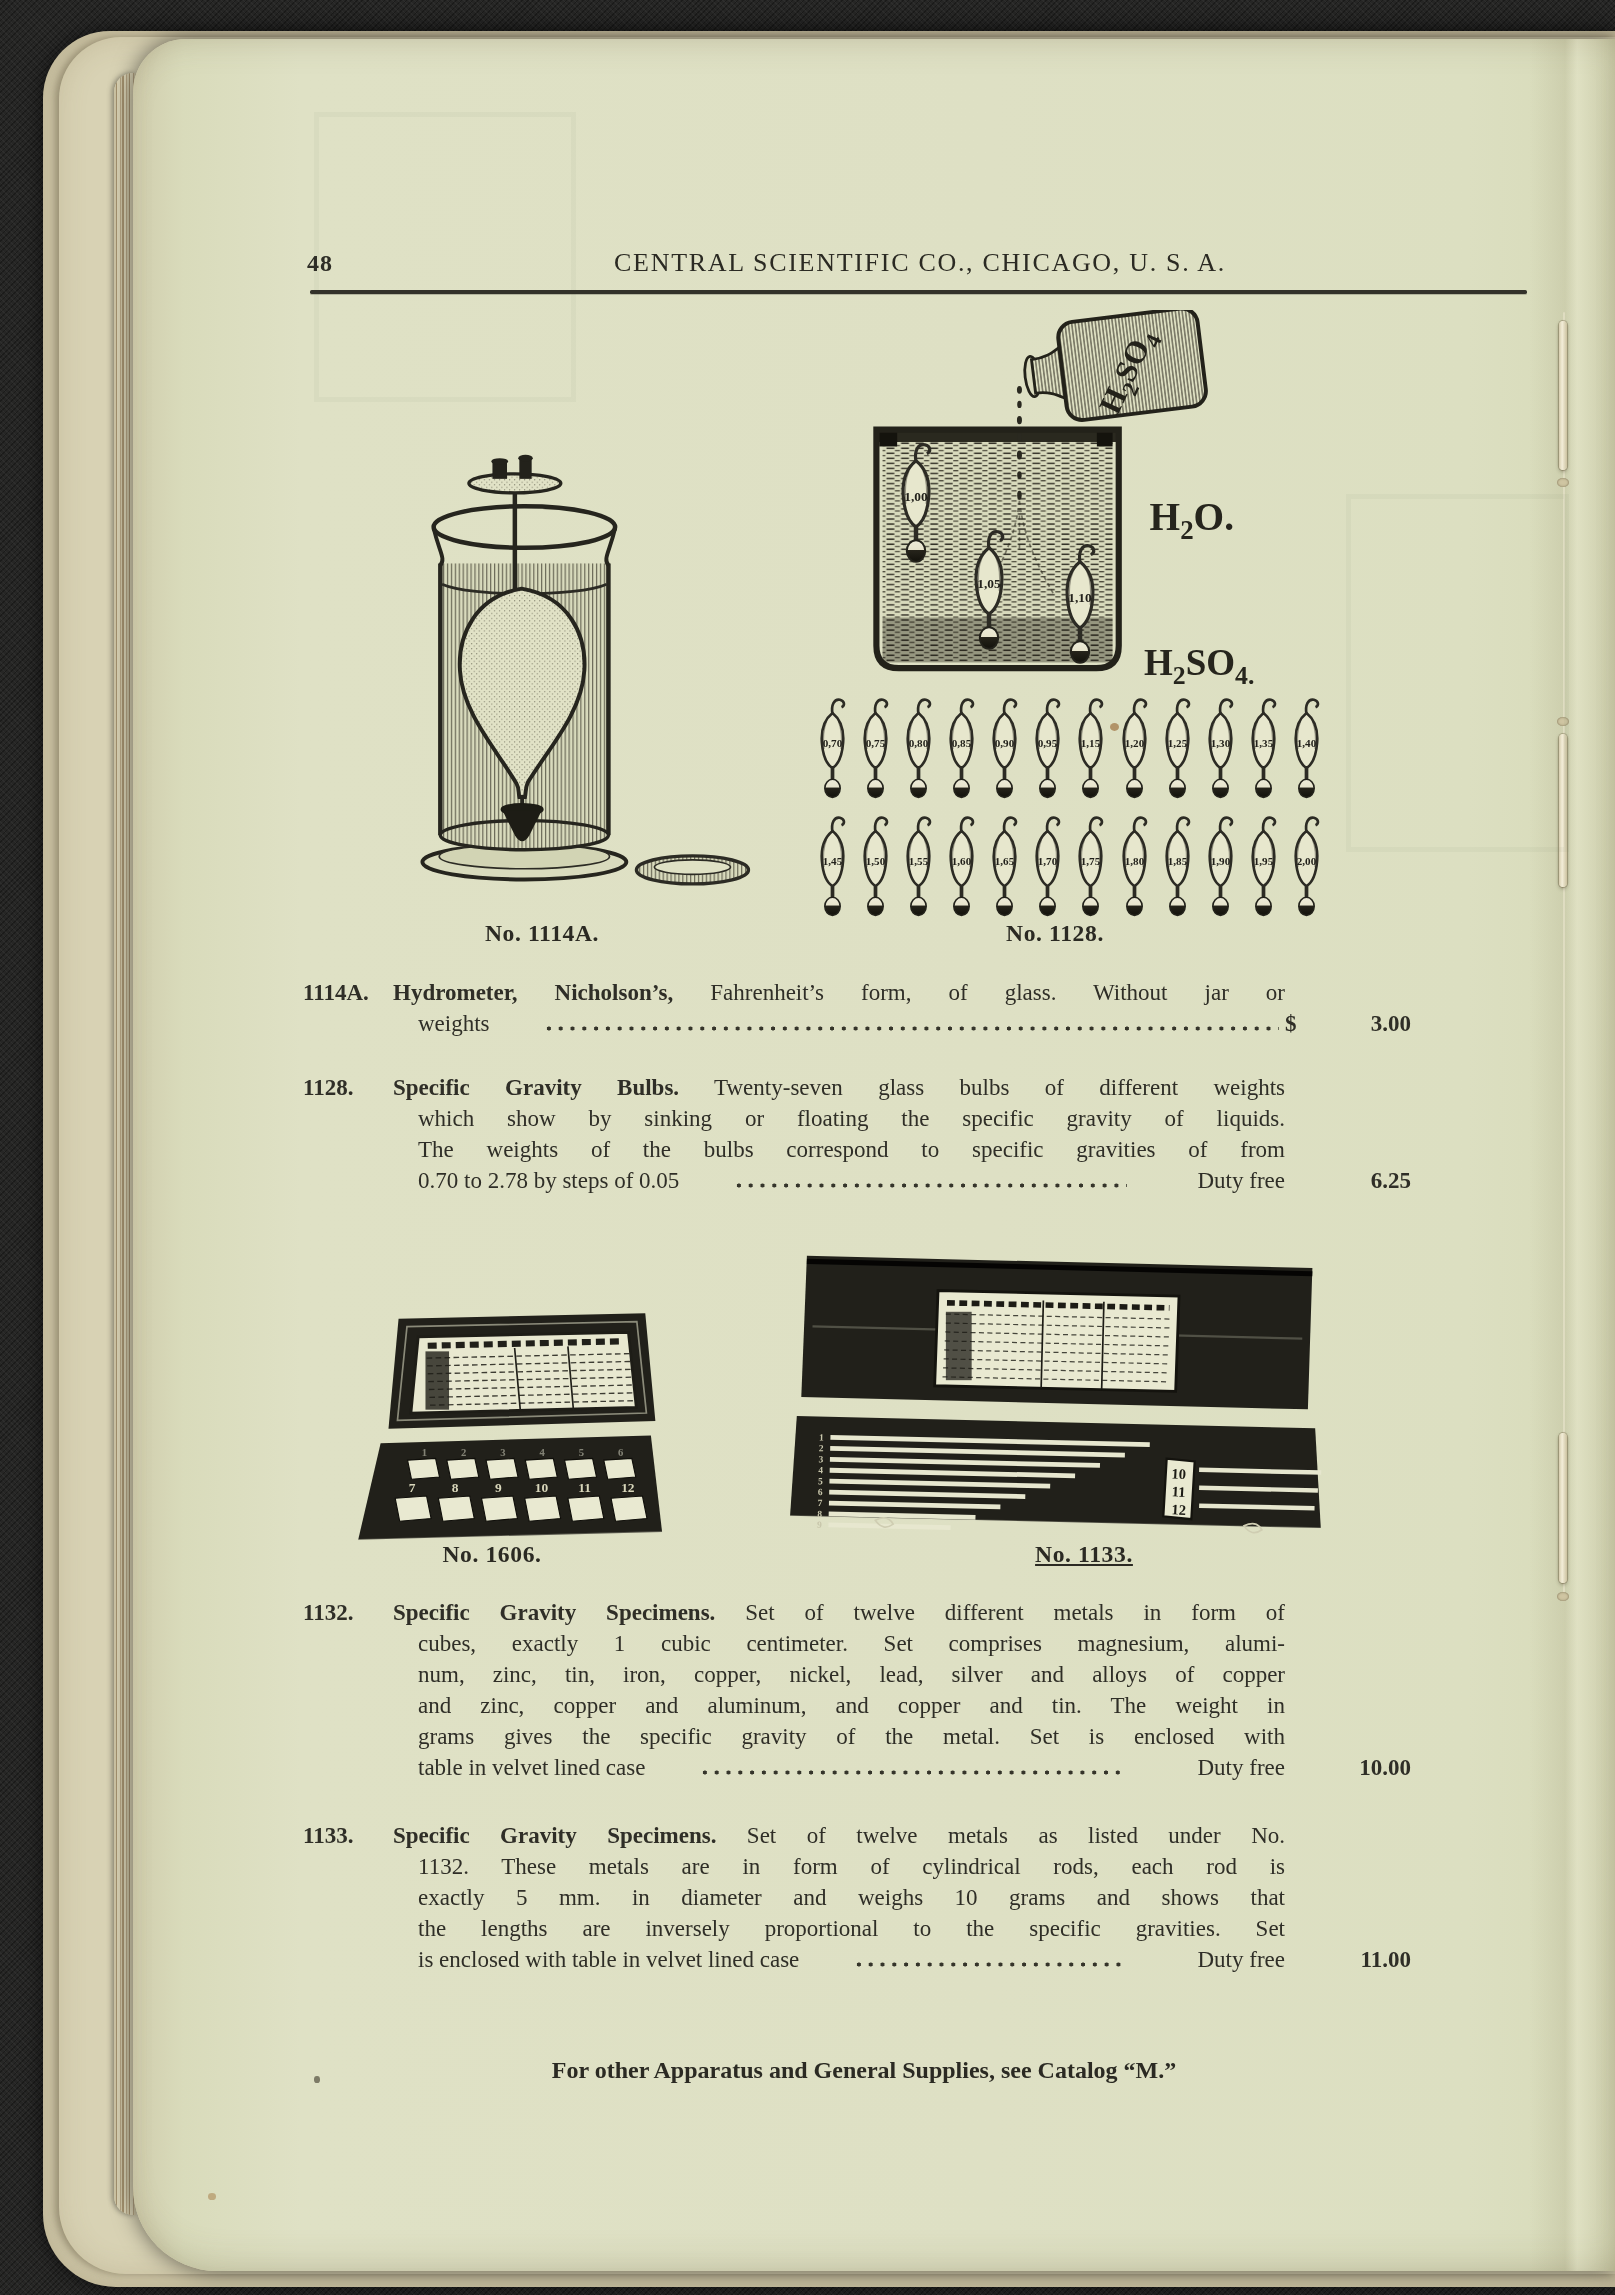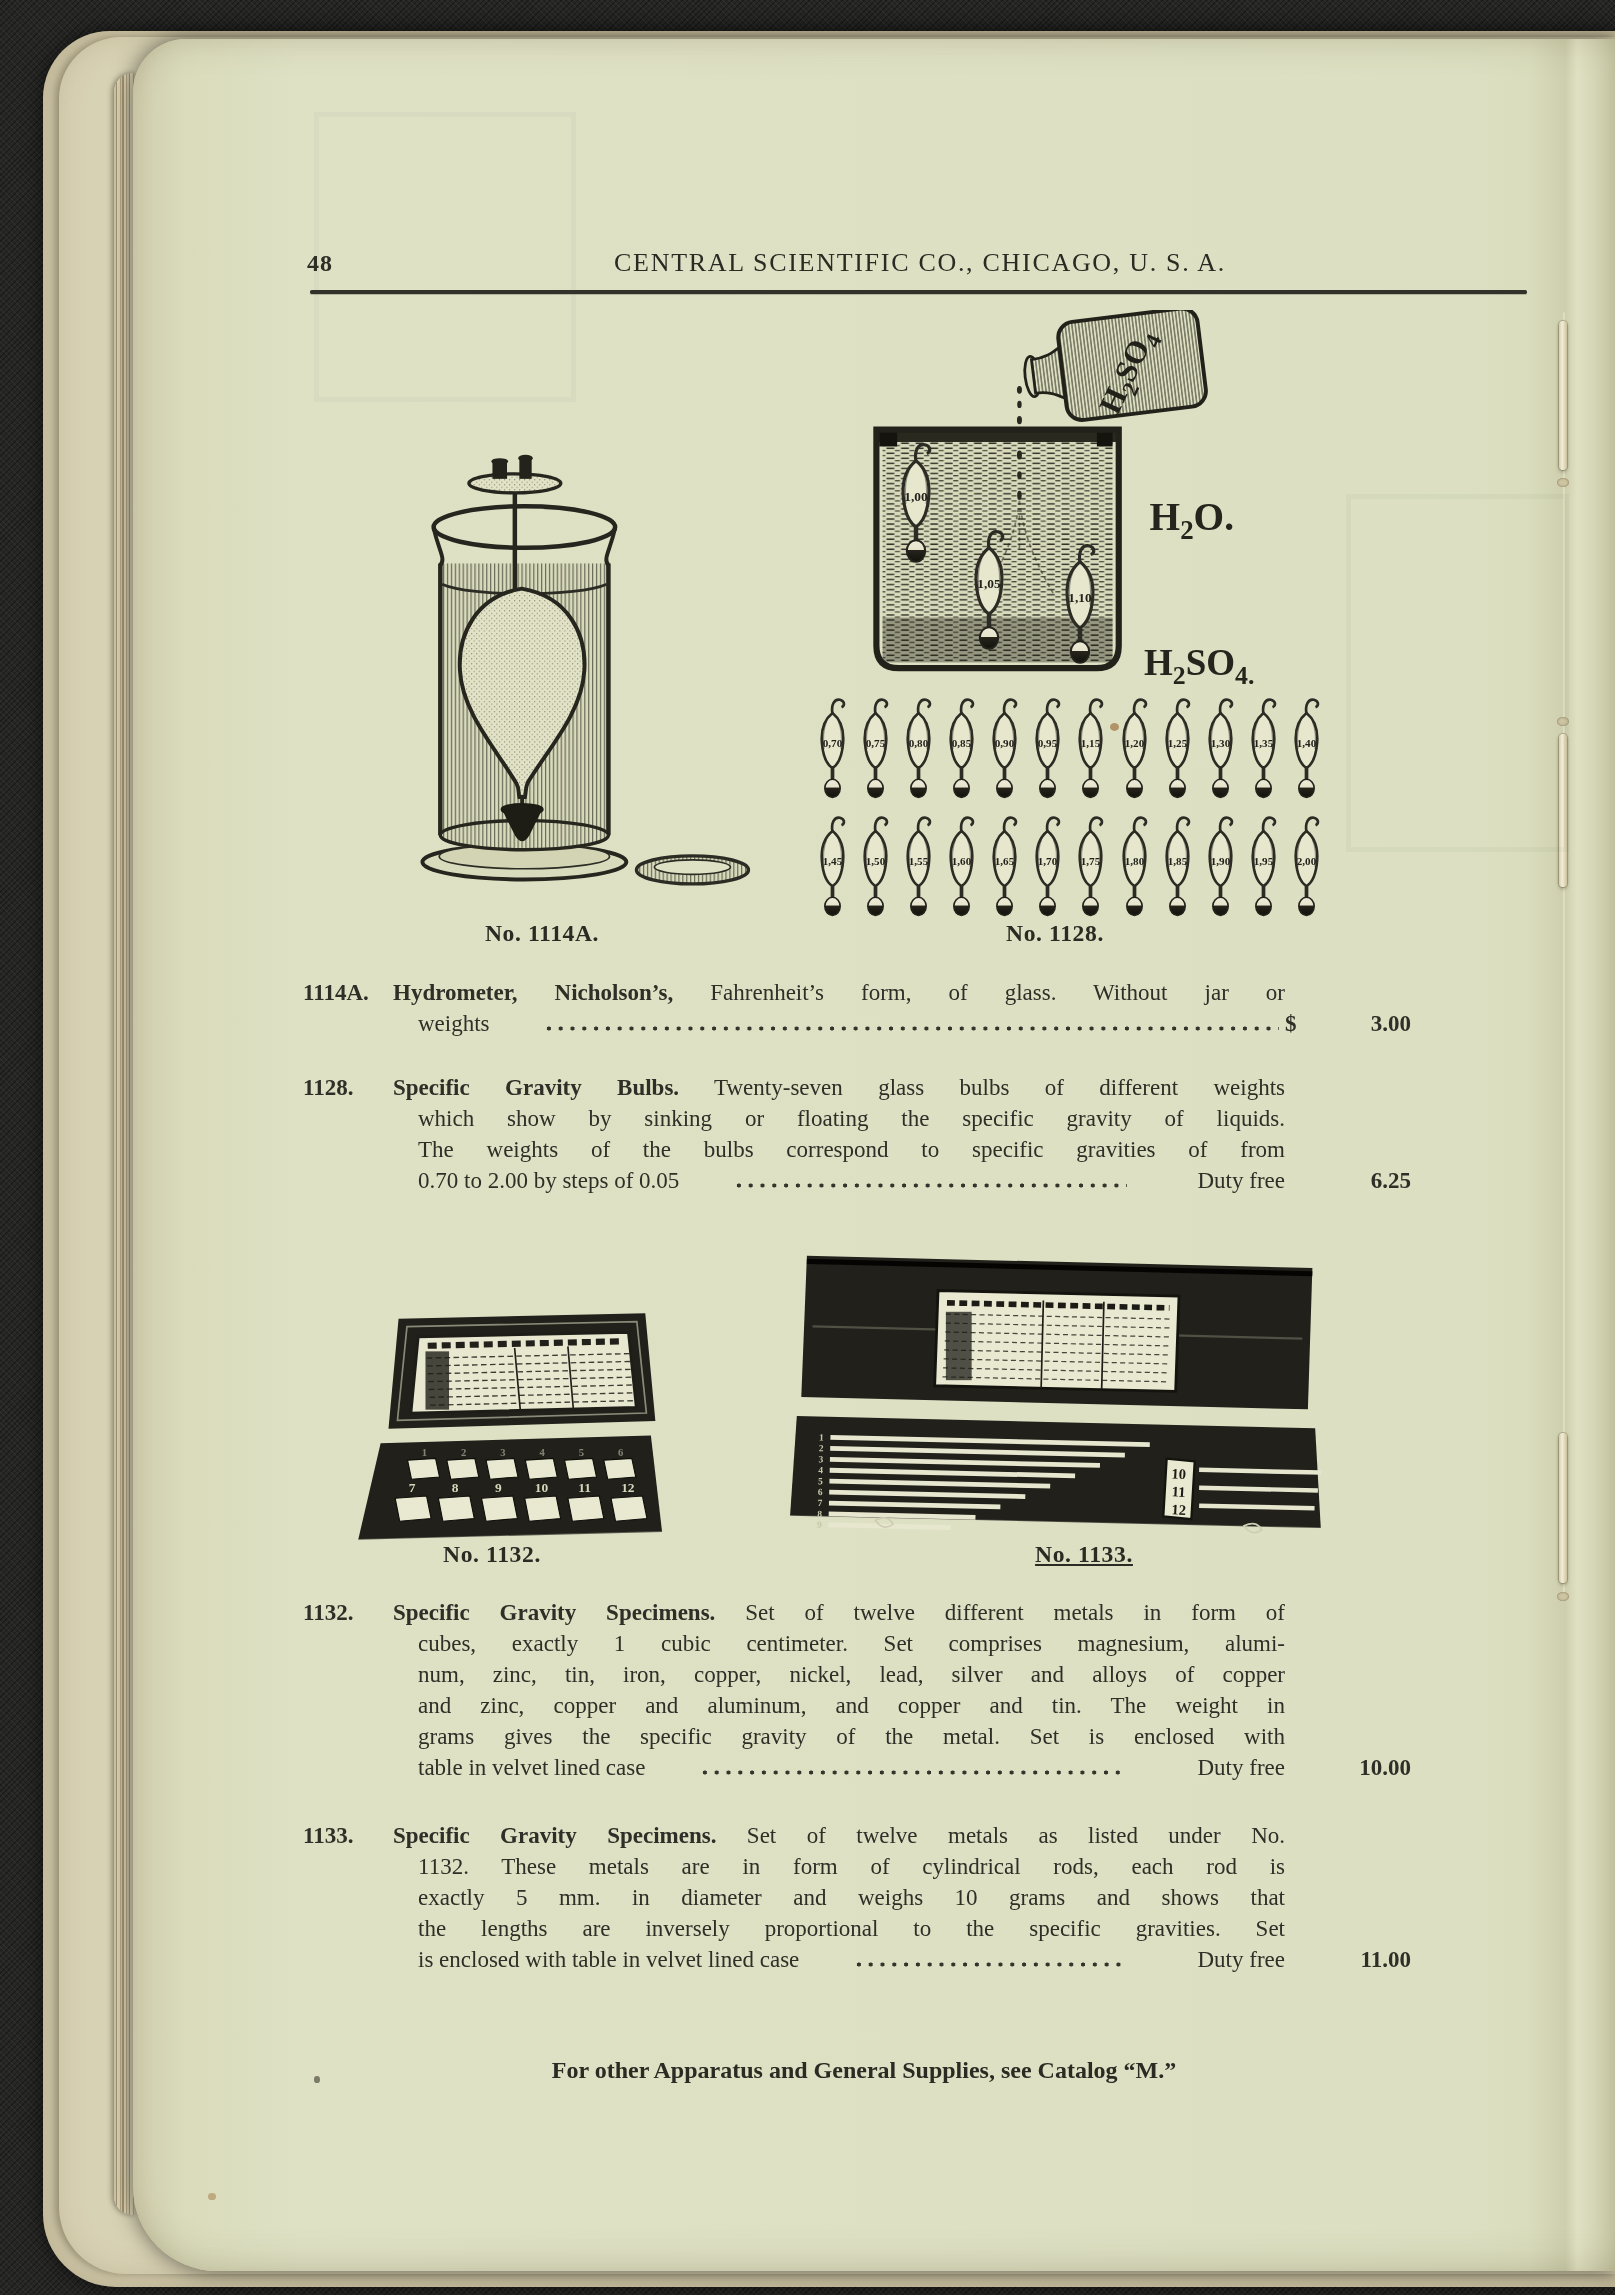--- a/index.html
+++ b/index.html
@@ -501,21 +501,21 @@
       <polygon points="238,334 294,330 302,370 246,375" fill="#e9e9d1" stroke="#0f0e0a" stroke-width="2"></polygon>
       <text x="268" y="323" text-anchor="middle" font-size="24" font-weight="bold" fill="#d8d6ba">9</text>
       <polygon points="315,334 371,330 379,370 323,375" fill="#e9e9d1" stroke="#0f0e0a" stroke-width="2"></polygon>
       <text x="345" y="323" text-anchor="middle" font-size="24" font-weight="bold" fill="#d8d6ba">10</text>
       <polygon points="392,334 448,330 456,370 400,375" fill="#e9e9d1" stroke="#0f0e0a" stroke-width="2"></polygon>
       <text x="422" y="323" text-anchor="middle" font-size="24" font-weight="bold" fill="#d8d6ba">11</text>
       <polygon points="469,334 525,330 533,370 477,375" fill="#e9e9d1" stroke="#0f0e0a" stroke-width="2"></polygon>
       <text x="499" y="323" text-anchor="middle" font-size="24" font-weight="bold" fill="#d8d6ba">12</text>
     </g>
 </svg>
-<div class="abs caption" id="cap-1132">No. 1132.</div>
+<div class="abs caption" id="cap-1132">No. 1606.</div>
 
 <svg class="abs fig" style="left:780px;top:1241px;width:566px;height:303px;" viewBox="0 0 1010 540">
   <polygon points="48,26 950,48 942,300 38,278" fill="#21201a"></polygon>
   <line x1="48" y1="36" x2="950" y2="58" stroke="rgba(0,0,0,.85)" stroke-width="9"></line>
   <line x1="58" y1="152" x2="292" y2="158" stroke="rgba(225,225,200,.25)" stroke-width="4"></line>
   <line x1="702" y1="168" x2="932" y2="174" stroke="rgba(225,225,200,.25)" stroke-width="4"></line>
   <polygon points="282,88 712,98 706,268 276,258" fill="#e9e9d1" stroke="#14130e" stroke-width="5"></polygon>
   <line x1="298" y1="110" x2="695" y2="119" stroke="#1c1b15" stroke-width="10" stroke-dasharray="14 8"></line>
   <line x1="470" y1="106" x2="466" y2="262" stroke="#1c1b15" stroke-width="3"></line>
   <line x1="578" y1="108" x2="574" y2="264" stroke="#1c1b15" stroke-width="3"></line>
@@ -579,21 +579,21 @@
       <span>3.00</span>
     </div>
   </div>
 <div class="item" id="item-1">
     <div class="item-number">1128.</div>
     <div class="item-body">
       <div class="line"><b>Specific Gravity Bulbs.</b><span> Twenty-seven glass bulbs of different weights</span></div>
       <div class="line cont"><span>which show by sinking or floating the specific gravity of liquids.</span></div>
       <div class="line cont"><span>The weights of the bulbs correspond to specific gravities of from</span></div>
       <div class="line cont leader">
-        <span class="seg">0.70 to 2.00 by steps of 0.05</span>
+        <span class="seg">0.70 to 2.78 by steps of 0.05</span>
         <span class="dots"></span>
         <span class="tail">Duty free</span>
       </div>
     </div>
     <div class="item-price">
       <span>6.25</span>
     </div>
   </div>
 <div class="item" id="item-2">
     <div class="item-number">1132.</div>

